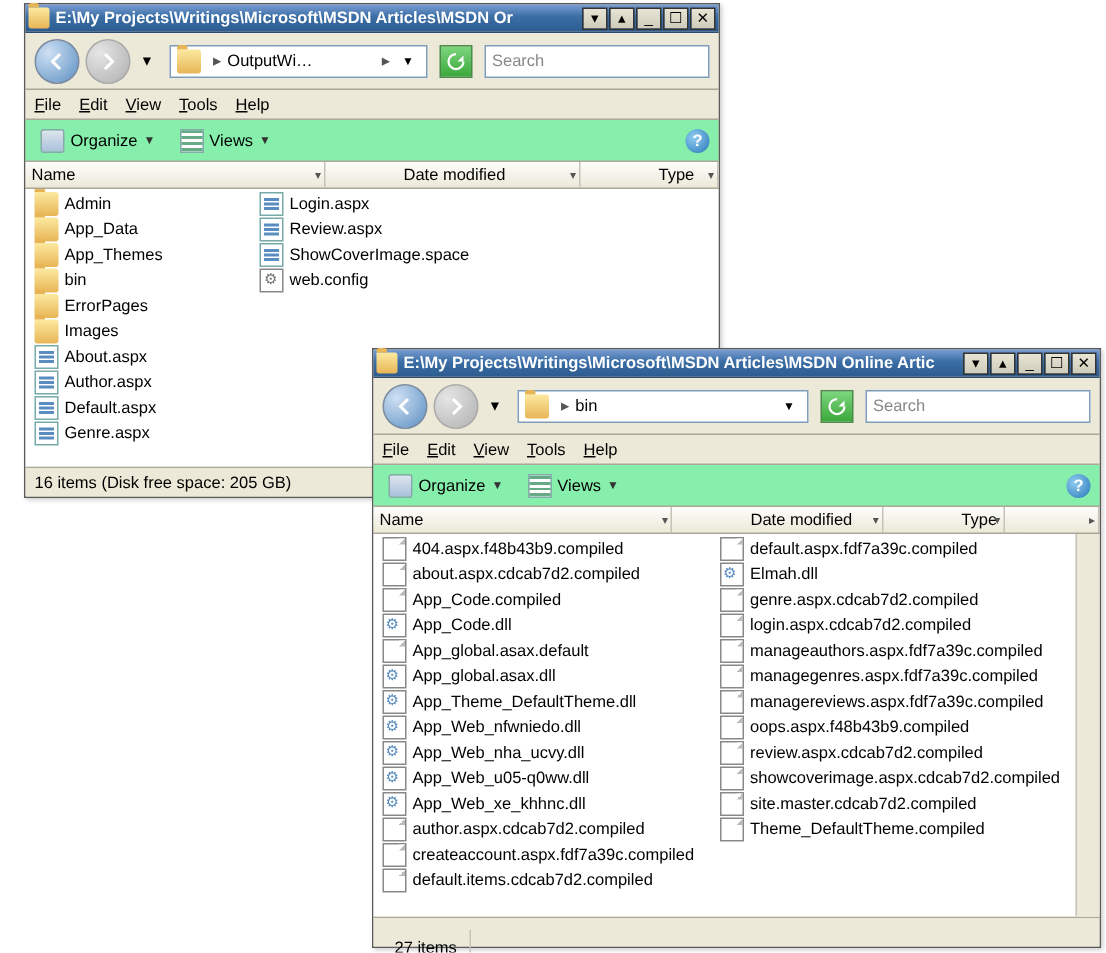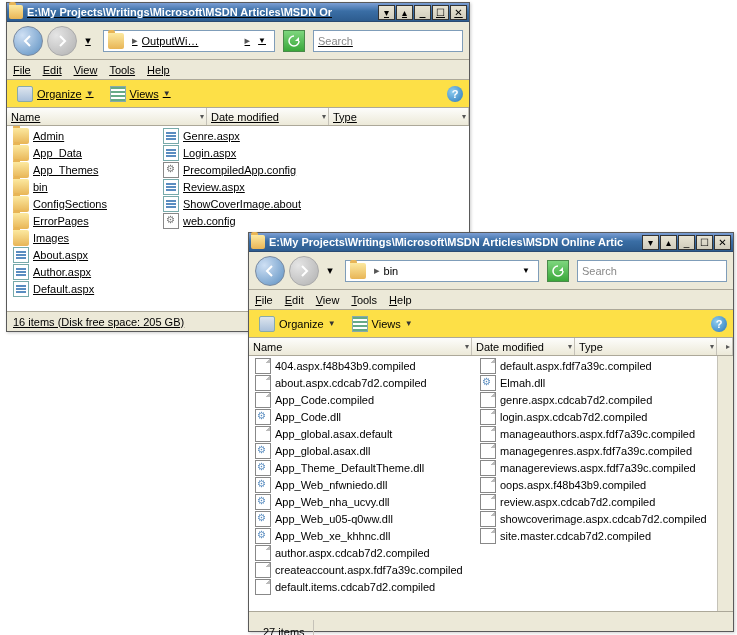--- a/index.html
+++ b/index.html
@@ -140,21 +140,21 @@
   }
   .menubar span { cursor: pointer; }
   .menubar span u { text-decoration: underline; }
   .toolbar2 {
     height: 28px;
     display: flex;
     align-items: center;
     padding: 0 6px;
     gap: 8px;
     border-bottom: 1px solid #aca899;
-    background: #fde047;
+    background: #86efac;
     position: relative;
   }
   .tool-item {
     display: flex;
     align-items: center;
     gap: 4px;
     padding: 2px 4px;
     cursor: pointer;
   }
   .tool-item .arrow { font-size: 8px; color: #333; }
@@ -170,20 +170,21 @@
     display: flex;
     align-items: center;
     justify-content: center;
     cursor: pointer;
   }
   .columns {
     height: 18px;
     display: flex;
     background: linear-gradient(to bottom, #fdfdfb, #ece9d8);
     border-bottom: 1px solid #aca899;
+    gap: 48px;
   }
   .col {
     border-right: 1px solid #c5c2b8;
     display: flex;
     align-items: center;
     padding: 0 4px;
     position: relative;
     cursor: pointer;
   }
   .col .col-arrow {
@@ -260,21 +261,21 @@
   .ic-aspx { background: #fff; border: 1px solid #7aa; position: relative; }
   .ic-aspx::after { content: ""; position: absolute; left: 2px; top: 3px; right: 2px; height: 2px; background: #5a8dc0; box-shadow: 0 3px 0 #5a8dc0, 0 6px 0 #5a8dc0; }
   .ic-config { background: #fff; border: 1px solid #888; position: relative; }
   .ic-config::after { content: "⚙"; position: absolute; left: 2px; top: 0; font-size: 10px; color: #777; }
   .ic-dll { background: #fff; border: 1px solid #888; position: relative; }
   .ic-dll::after { content: "⚙"; position: absolute; left: 1px; top: 0; font-size: 10px; color: #5a8dc0; }
 </style>
 </head>
 <body>
 
-<div class="window" style="left:6px; top:2px; width:464px; height:330px;text-decoration:underline;">
+<div class="window" style="left:16px; top:2px; width:464px; height:330px;">
   <div class="titlebar">
     <span class="title-icon ic-folder"></span>
     <span class="title-text">E:\My Projects\Writings\Microsoft\MSDN Articles\MSDN Or</span>
     <div class="title-btns">
       <span class="tbtn">▾</span>
       <span class="tbtn">▴</span>
       <span class="tbtn">_</span>
       <span class="tbtn">☐</span>
       <span class="tbtn">✕</span>
     </div>
@@ -353,24 +354,20 @@
         <div class="file-item">
           <span class="icon ic-folder"></span>
           <span>App_Themes</span>
         </div>
         <div class="file-item">
           <span class="icon ic-folder"></span>
           <span>bin</span>
         </div>
         <div class="file-item">
           <span class="icon ic-folder"></span>
-          <span>ConfigSections</span>
-        </div>
-        <div class="file-item">
-          <span class="icon ic-folder"></span>
           <span>ErrorPages</span>
         </div>
         <div class="file-item">
           <span class="icon ic-folder"></span>
           <span>Images</span>
         </div>
         <div class="file-item">
           <span class="icon ic-aspx"></span>
           <span>About.aspx</span>
         </div>
@@ -384,30 +381,26 @@
         </div>
         <div class="file-item">
           <span class="icon ic-aspx"></span>
           <span>Genre.aspx</span>
         </div>
         <div class="file-item">
           <span class="icon ic-aspx"></span>
           <span>Login.aspx</span>
         </div>
         <div class="file-item">
-          <span class="icon ic-config"></span>
-          <span>PrecompiledApp.config</span>
-        </div>
-        <div class="file-item">
           <span class="icon ic-aspx"></span>
           <span>Review.aspx</span>
         </div>
         <div class="file-item">
           <span class="icon ic-aspx"></span>
-          <span>ShowCoverImage.about</span>
+          <span>ShowCoverImage.space</span>
         </div>
         <div class="file-item">
           <span class="icon ic-config"></span>
           <span>web.config</span>
         </div>
       </div>
   </div>
   <div class="statusbar">
     <span>16 items (Disk free space: 205 GB)</span>
   </div>
@@ -583,20 +576,24 @@
           <span>review.aspx.cdcab7d2.compiled</span>
         </div>
         <div class="file-item">
           <span class="icon ic-file"></span>
           <span>showcoverimage.aspx.cdcab7d2.compiled</span>
         </div>
         <div class="file-item">
           <span class="icon ic-file"></span>
           <span>site.master.cdcab7d2.compiled</span>
         </div>
+        <div class="file-item">
+          <span class="icon ic-file"></span>
+          <span>Theme_DefaultTheme.compiled</span>
+        </div>
       </div>
     <div class="scrollbar-v"></div>
   </div>
   <div class="statusbar">
     <span class="status-seg">27 items</span>
     <span class="spacer"></span>
     <span class="status-right">
       <span style="width:14px;height:14px;display:inline-block;background:linear-gradient(#cfd8e2,#7a90ac);border:1px solid #556;border-radius:2px;"></span>
       <span>Computer</span>
     </span>

